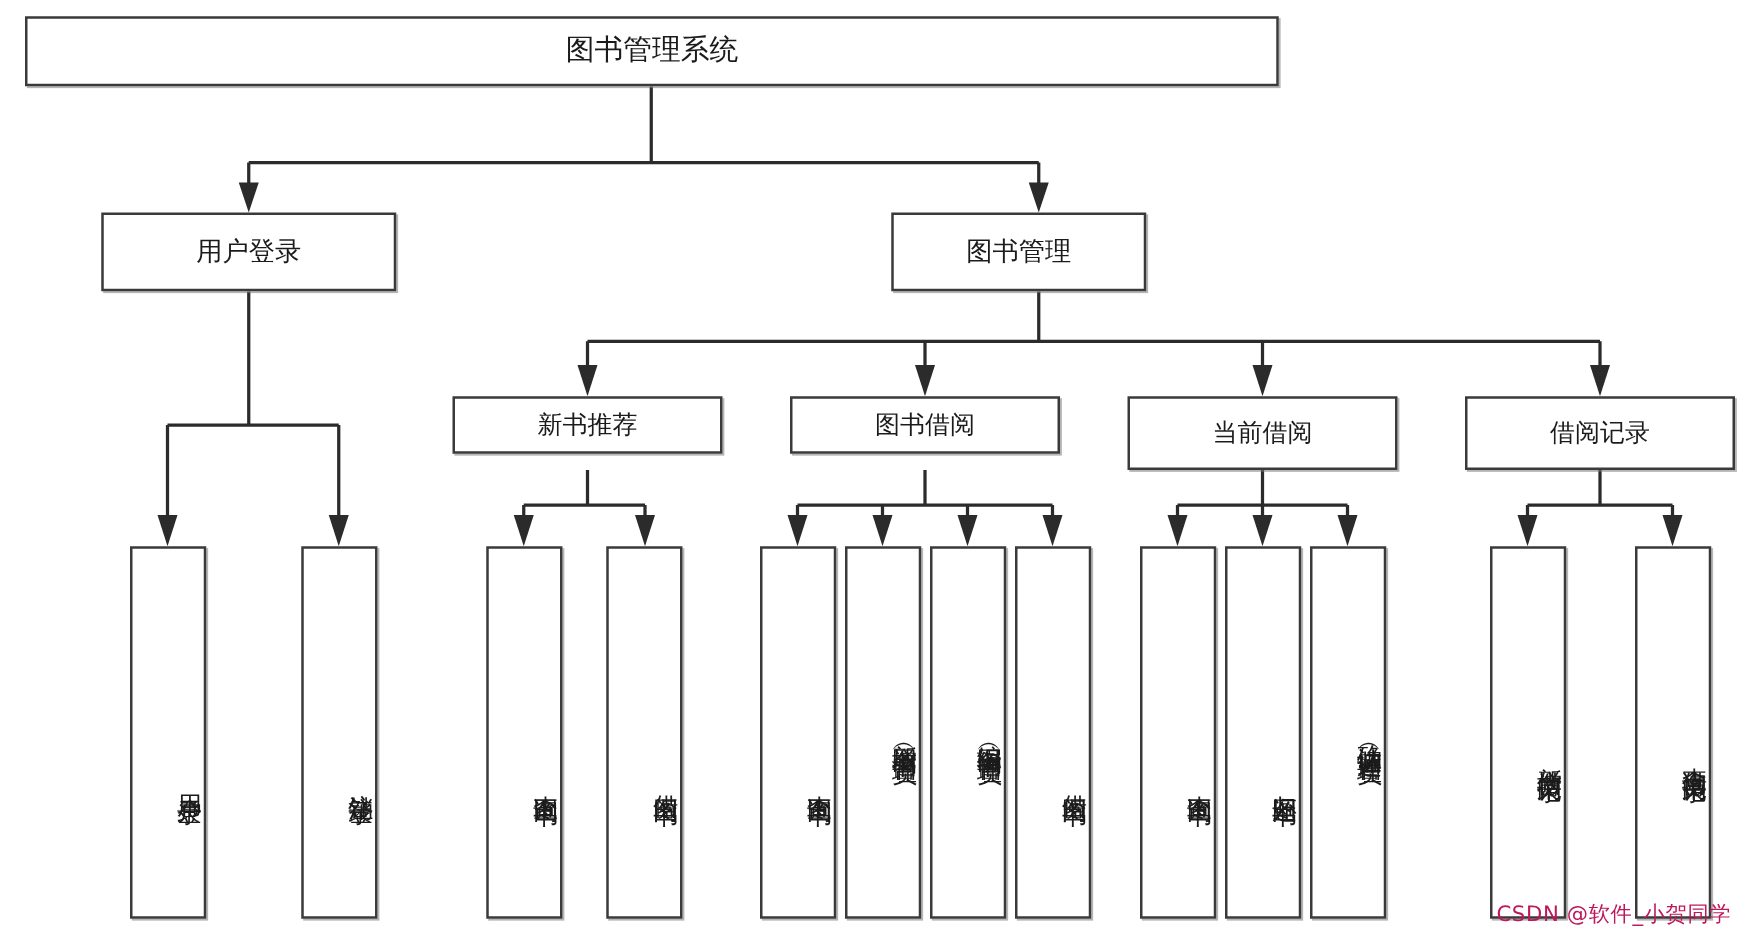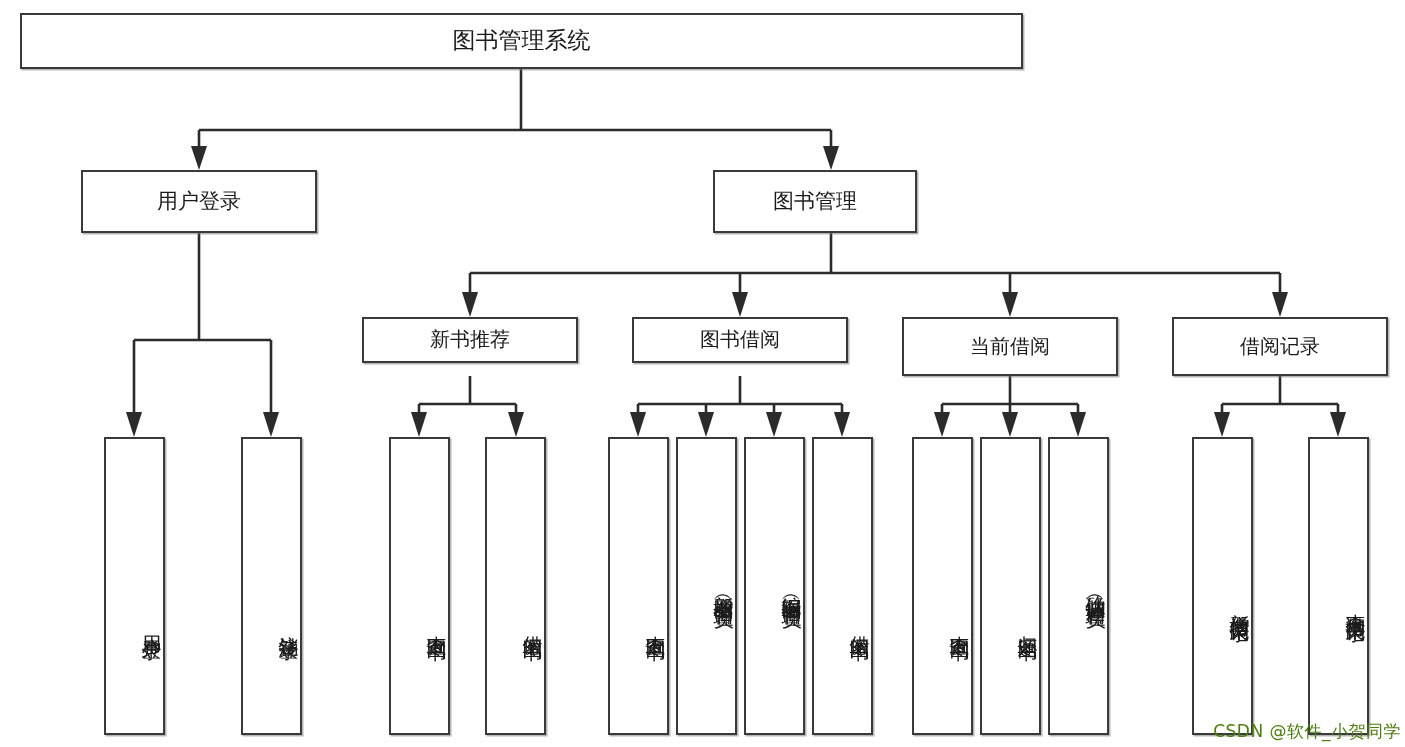--- a/index.html
+++ b/index.html
@@ -37,24 +37,24 @@
     align-items:flex-start;
     justify-content:center;
     padding-top:6px;
     letter-spacing:2px;
     white-space:nowrap;
   }
   .node.leaf.tall-text{align-items:flex-start;}
 
   .watermark{
     position:absolute;
-    right:4px;
+    right:20px;
     bottom:4px;
     font-size:17px;
-    color:#4d7c0f;
+    color:#be185d;
     letter-spacing:0.5px;
     white-space:nowrap;
     pointer-events:none;
   }
   svg.edges{position:absolute;left:0;top:0;width:1405px;height:747px;pointer-events:none;}
   svg.edges path, svg.edges line{stroke:#2b2b2b;stroke-width:2.6;fill:none;}
 </style>
 </head>
 <body>
 

